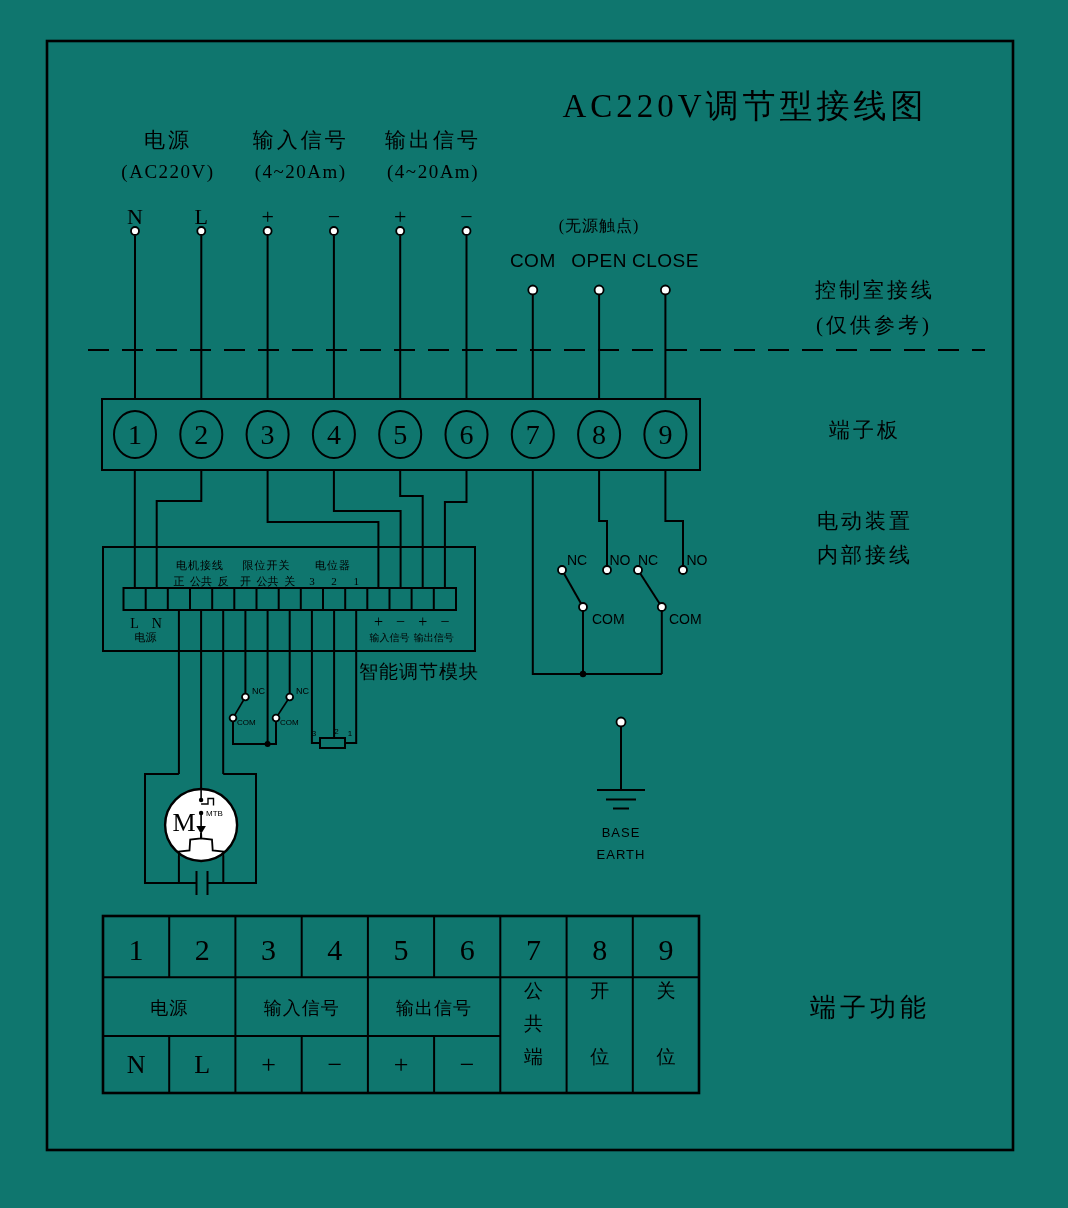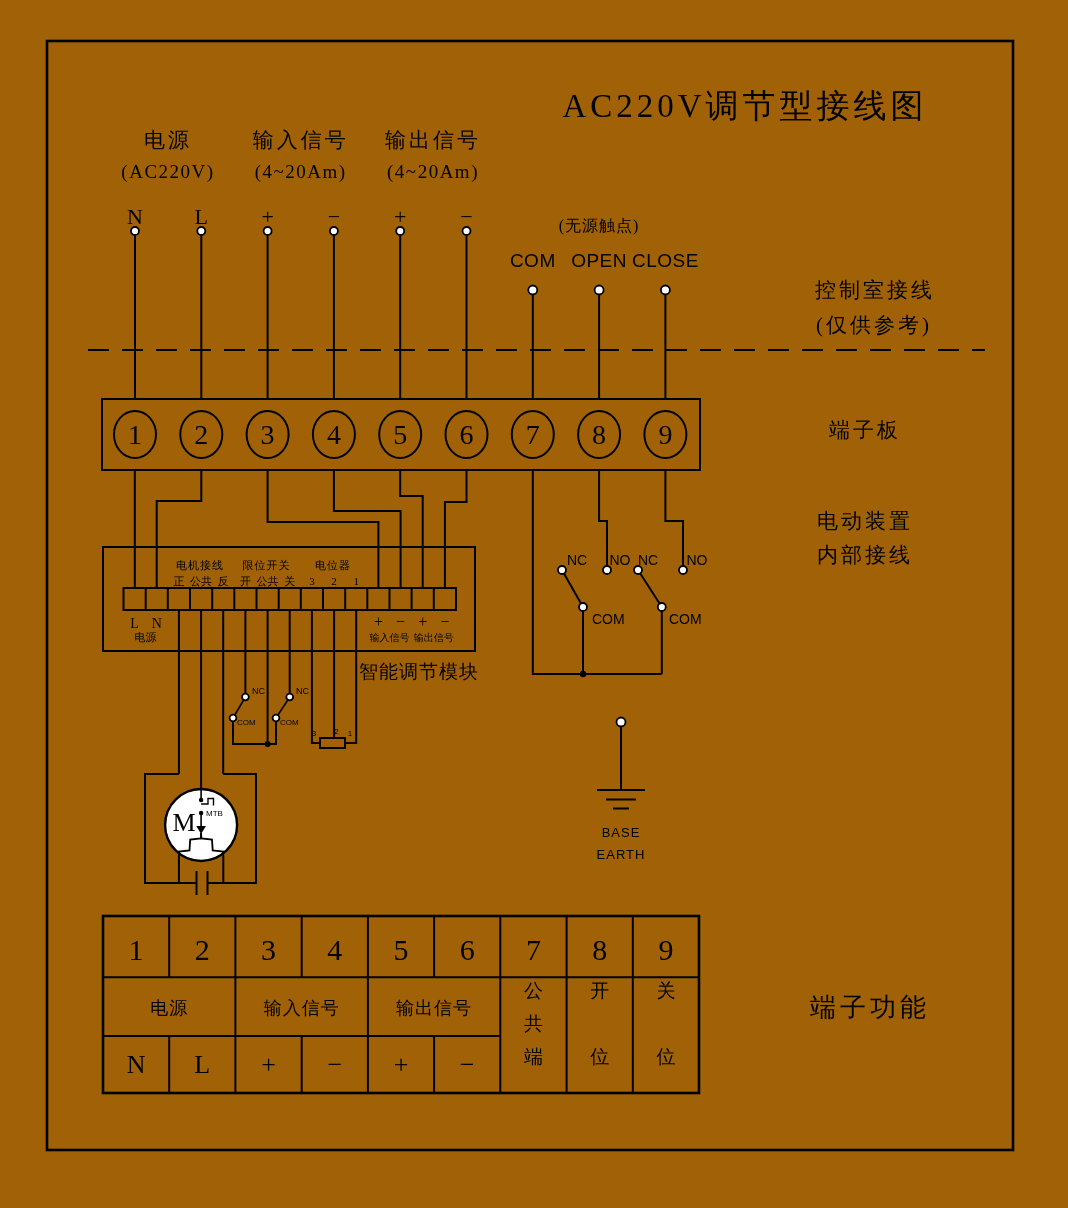--- a/index.html
+++ b/index.html
@@ -1,16 +1,16 @@
 <!DOCTYPE html>
 <html><head>
 <meta charset="utf-8">
 <style>
   html,body{margin:0;padding:0;background:#fff;}
-  #stage{position:relative;width:1068px;height:1208px;background:#a16207;overflow:hidden;}
+  #stage{position:relative;width:1068px;height:1208px;background:#0f766e;overflow:hidden;}
   svg{position:absolute;left:0;top:0;}
   svg text{fill:#000;}
   .w   {fill:none;stroke:#000;stroke-width:2;}
   .w15 {fill:none;stroke:#000;stroke-width:1.6;}
   .bx  {fill:none;stroke:#000;stroke-width:2.6;}
   .bx2 {fill:none;stroke:#000;stroke-width:2;}
   .node{fill:#fff;stroke:#000;stroke-width:1.8;}
   .dot {fill:#000;stroke:none;}
   .mid {text-anchor:middle;}
   .st  {text-anchor:start;}

